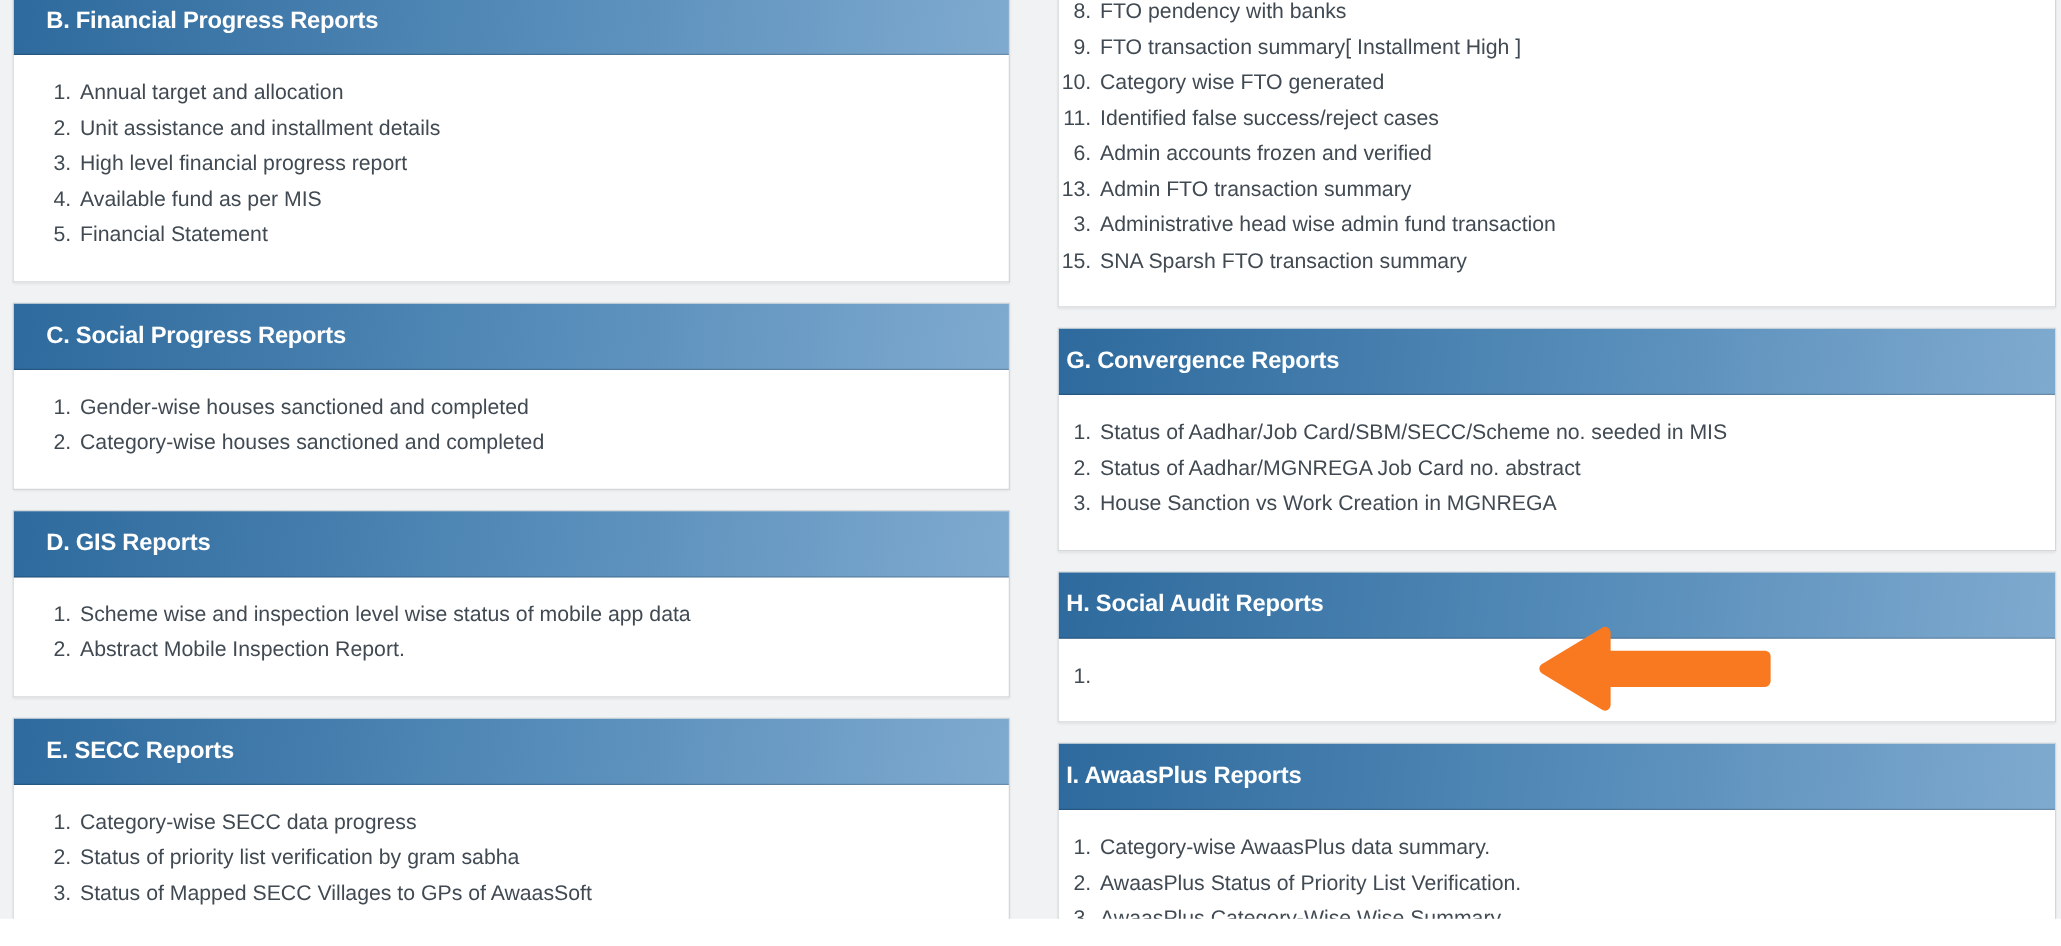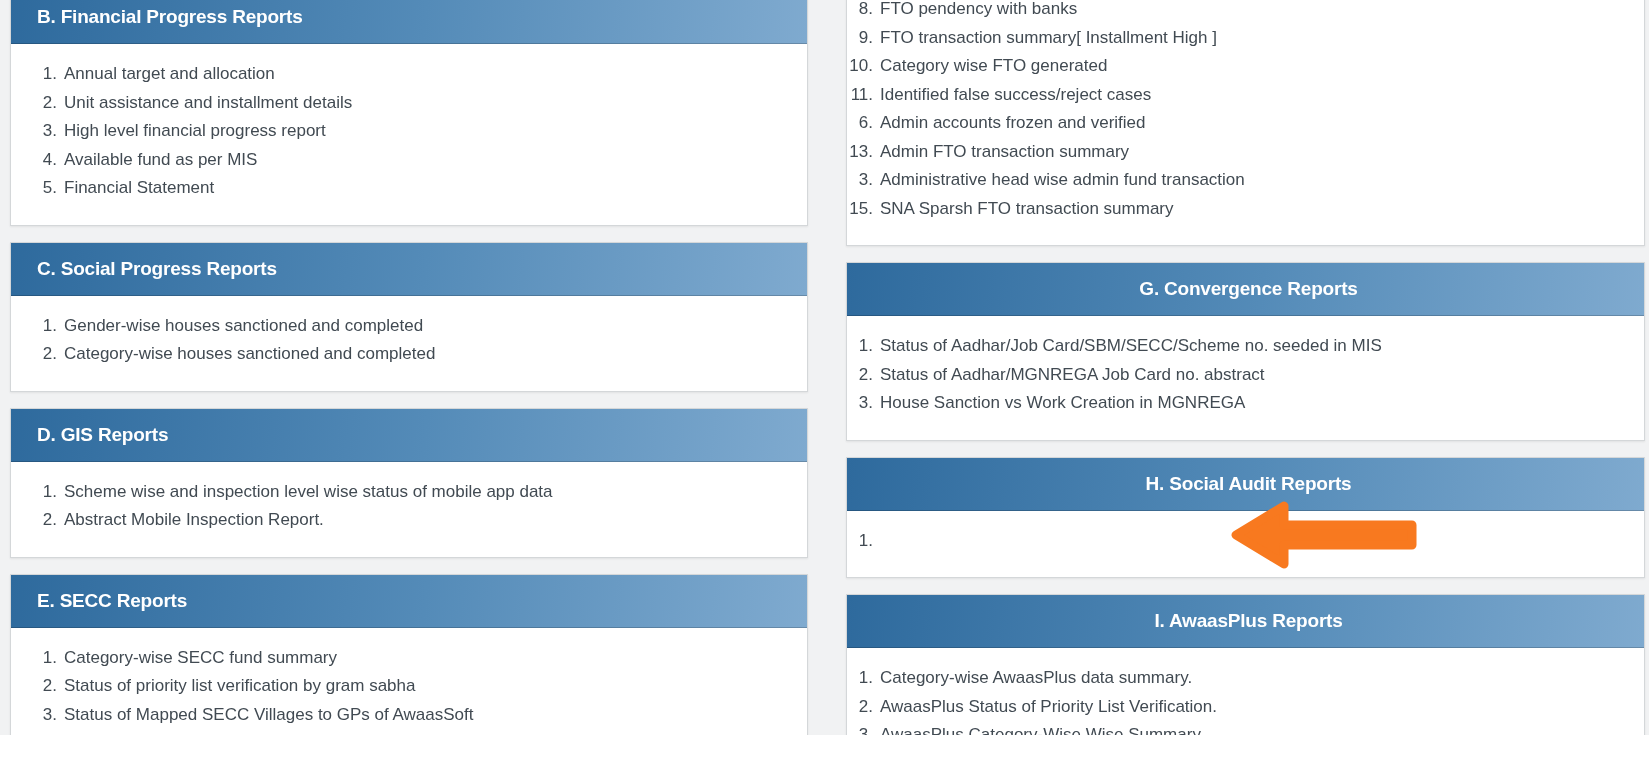--- a/index.html
+++ b/index.html
@@ -32,21 +32,21 @@
     background: linear-gradient(97deg, #2e6a9d 0%, #548bb8 52%, #7faacf 100%);
     border-bottom: 1px solid rgba(0,0,0,0.18);
     color: #ffffff;
     font-size: 19px;
     font-weight: bold;
     letter-spacing: -0.2px;
     white-space: nowrap;
     overflow: hidden;
   }
   .col-left  .panel-header { padding-left: 26px; }
-  .col-right .panel-header { padding-left: 6px; text-align: center; }
+  .col-right .panel-header { padding-left: 6px; }
 
   .panel-body { padding: 16px 12px 22px 0; }
   .panel.headerless .panel-body { padding-top: 0; }
 
   .report-item {
     display: flex;
     align-items: baseline;
     line-height: 28.5px;
     font-size: 17px;
     color: #414a52;
@@ -123,21 +123,21 @@
             <span class="num">2.</span>
             <span class="txt">Abstract Mobile Inspection Report.</span>
           </div>
         </div>
       </section>
       <section class="panel">
         <div class="panel-header">E. SECC Reports</div>
         <div class="panel-body">
           <div class="report-item">
             <span class="num">1.</span>
-            <span class="txt">Category-wise SECC fund summary</span>
+            <span class="txt">Category-wise SECC data progress</span>
           </div>
           <div class="report-item">
             <span class="num">2.</span>
             <span class="txt">Status of priority list verification by gram sabha</span>
           </div>
           <div class="report-item">
             <span class="num">3.</span>
             <span class="txt">Status of Mapped SECC Villages to GPs of AwaasSoft</span>
           </div>
           <div class="report-item">

